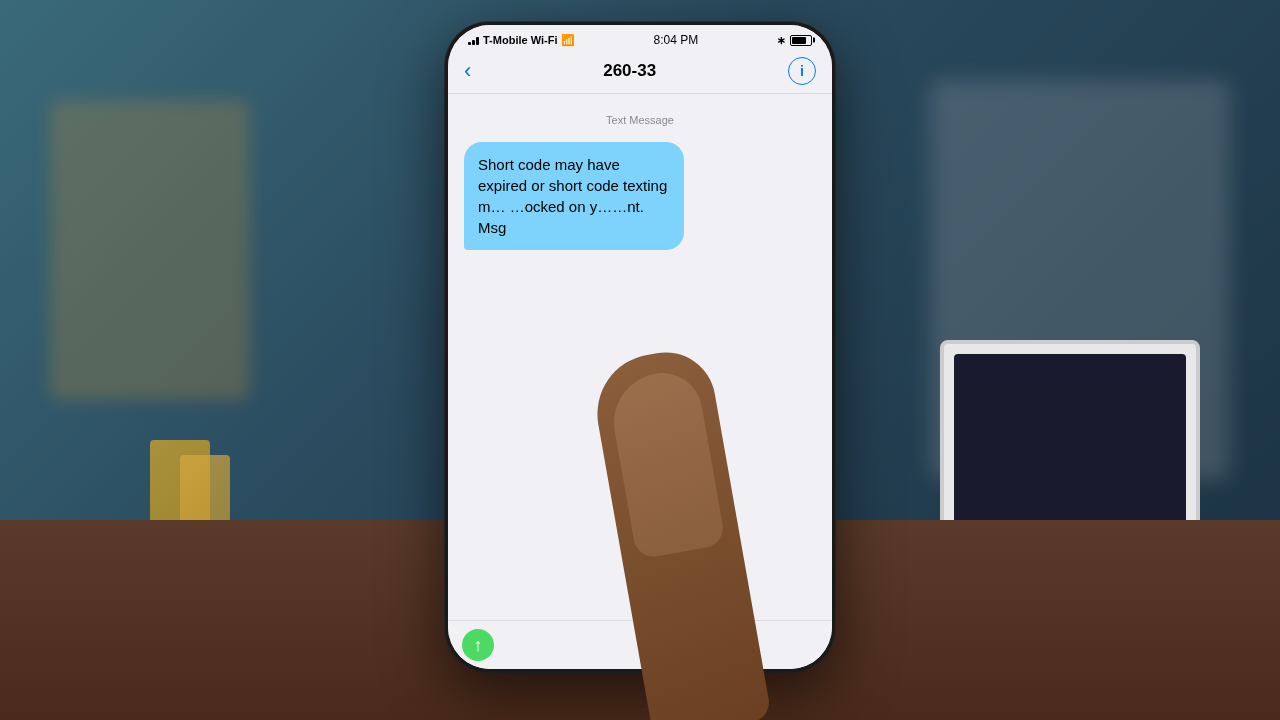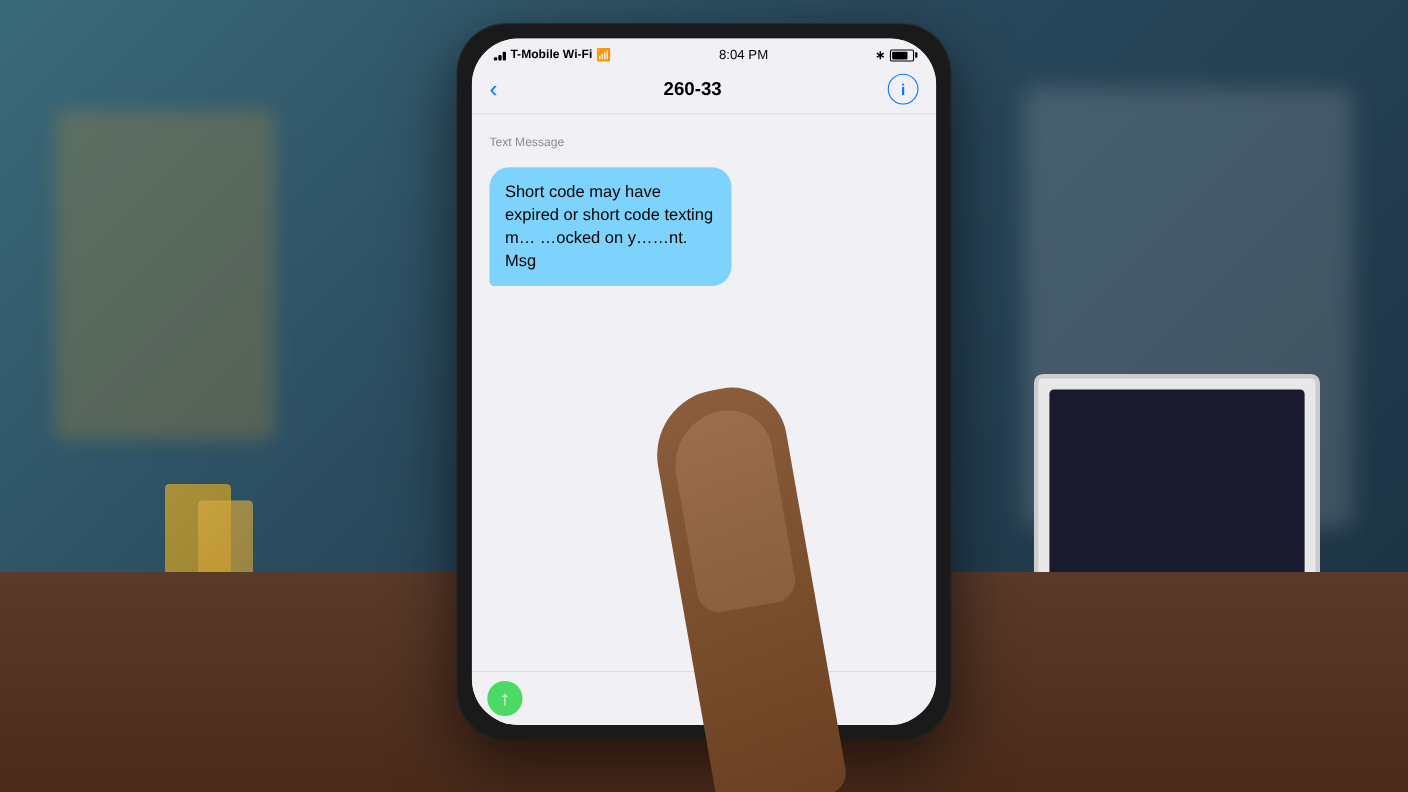--- a/index.html
+++ b/index.html
@@ -80,25 +80,25 @@
     
     .phone-wrapper {
       position: absolute;
       left: 50%;
       top: 50%;
       transform: translate(-50%, -52%);
       z-index: 10;
     }
 
     .phone {
-      width: 448px;
+      width: 390px;
       height: 650px;
       background: #1a1a1a;
       border-radius: 44px;
-      padding: 13px;
+      padding: 3px;
       box-shadow: 0 20px 60px rgba(0,0,0,0.6), 0 0 0 1px #333;
       position: relative;
     }
 
     .phone-inner {
       width: 100%;
       height: 100%;
       background: #f0f0f5;
       border-radius: 42px;
       overflow: hidden;
@@ -220,21 +220,21 @@
       flex: 1;
       background: #f0f0f5;
       overflow-y: auto;
       padding: 12px 16px;
       display: flex;
       flex-direction: column;
       gap: 8px;
     }
 
     .message-timestamp {
-      text-align: left;
+      text-align: center;
       font-size: 11px;
       color: #8a8a8e;
       margin: 8px 0;
     }
 
     
     .message-sent {
       display: flex;
       justify-content: flex-end;
       margin-left: 60px;

